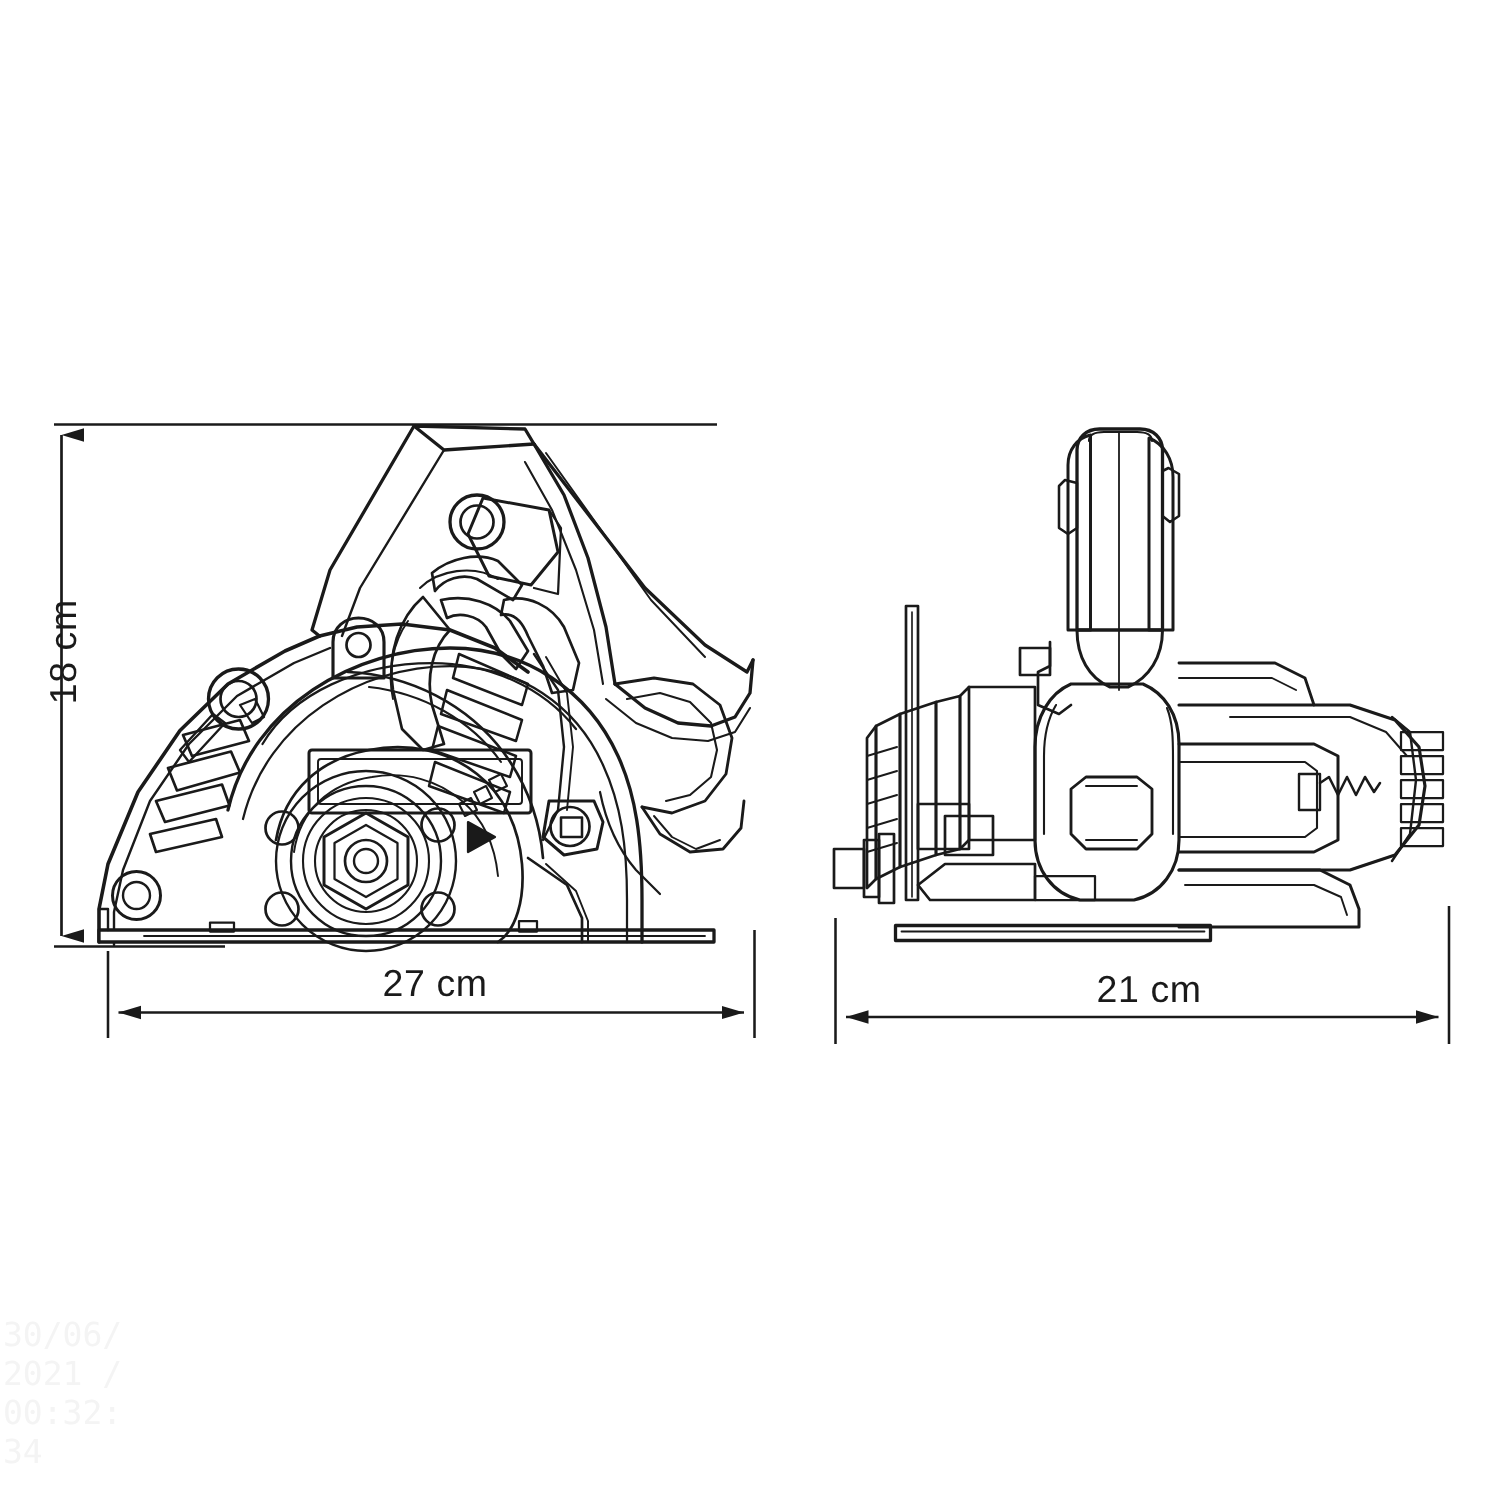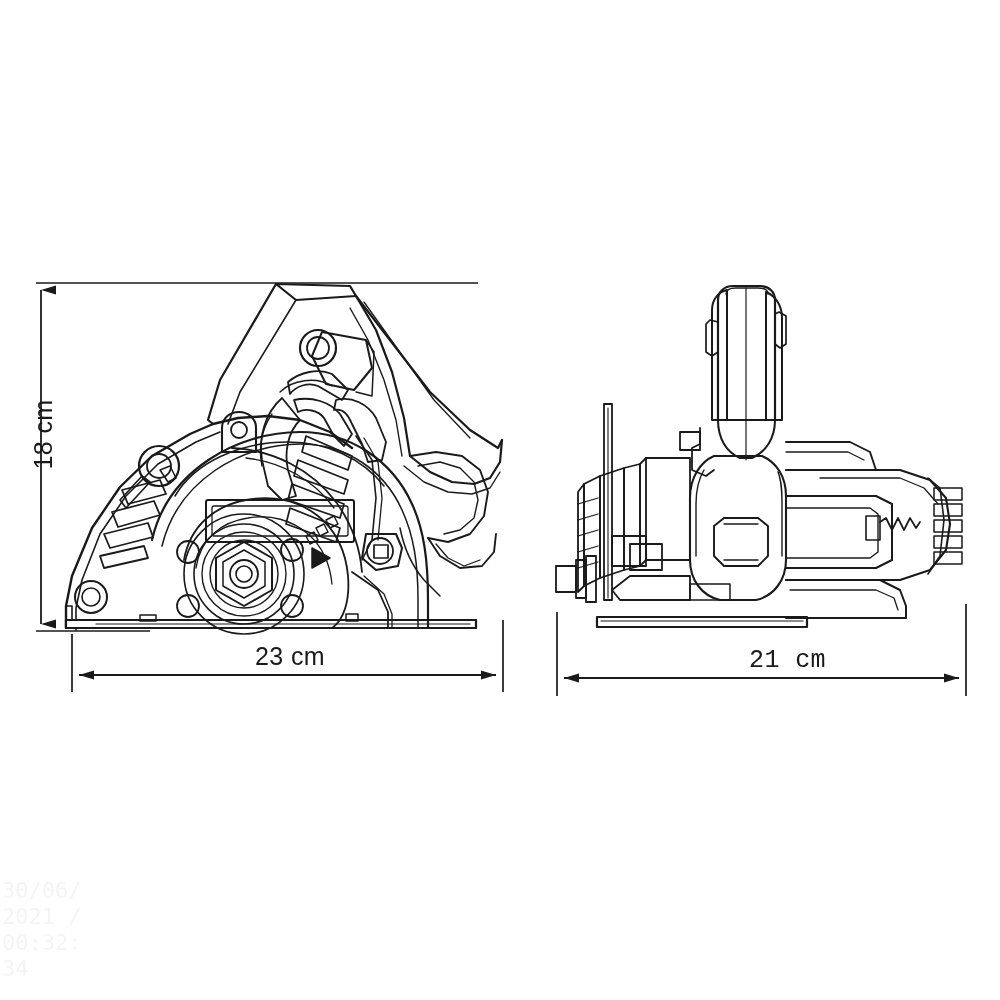--- a/index.html
+++ b/index.html
@@ -39,23 +39,22 @@
     left: 8px;
     top: 420px;
     transform: rotate(-90deg);
     transform-origin: 50% 50%;
   }
   #label-width-left {
     left: 255px;
     top: 642px;
   }
   #label-width-right {
-    left: 749px;
+    left: 731px;
     top: 646px;
-    font-family: Liberation Mono, monospace;
   }
   #watermark {
     position: absolute;
     left: 2px;
     top: 878px;
     font-family: "DejaVu Sans Mono", monospace;
     font-size: 22px;
     line-height: 26px;
     color: #f4f4f4;
     letter-spacing: 0px;
@@ -304,21 +303,21 @@
         <line x1="557" y1="612" x2="557" y2="696" stroke-width="1.7"></line>
         <line x1="966" y1="604" x2="966" y2="696" stroke-width="1.7"></line>
         <line x1="564" y1="678" x2="959" y2="678" stroke-width="1.8" marker-start="url(#ah-left)" marker-end="url(#ah-right)"></line>
       </g>
 
     </g>
   </svg>
 
   <div class="dim-label" id="label-height">18 cm</div>
 
-  <div class="dim-label" id="label-width-left">23 cm</div>
+  <div class="dim-label" id="label-width-left">27 cm</div>
 
   <div class="dim-label" id="label-width-right">21 cm</div>
 
   <div id="watermark">
     <div>30/06/</div>
     <div>2021 /</div>
     <div>00:32:</div>
     <div>34</div>
   </div>
 

